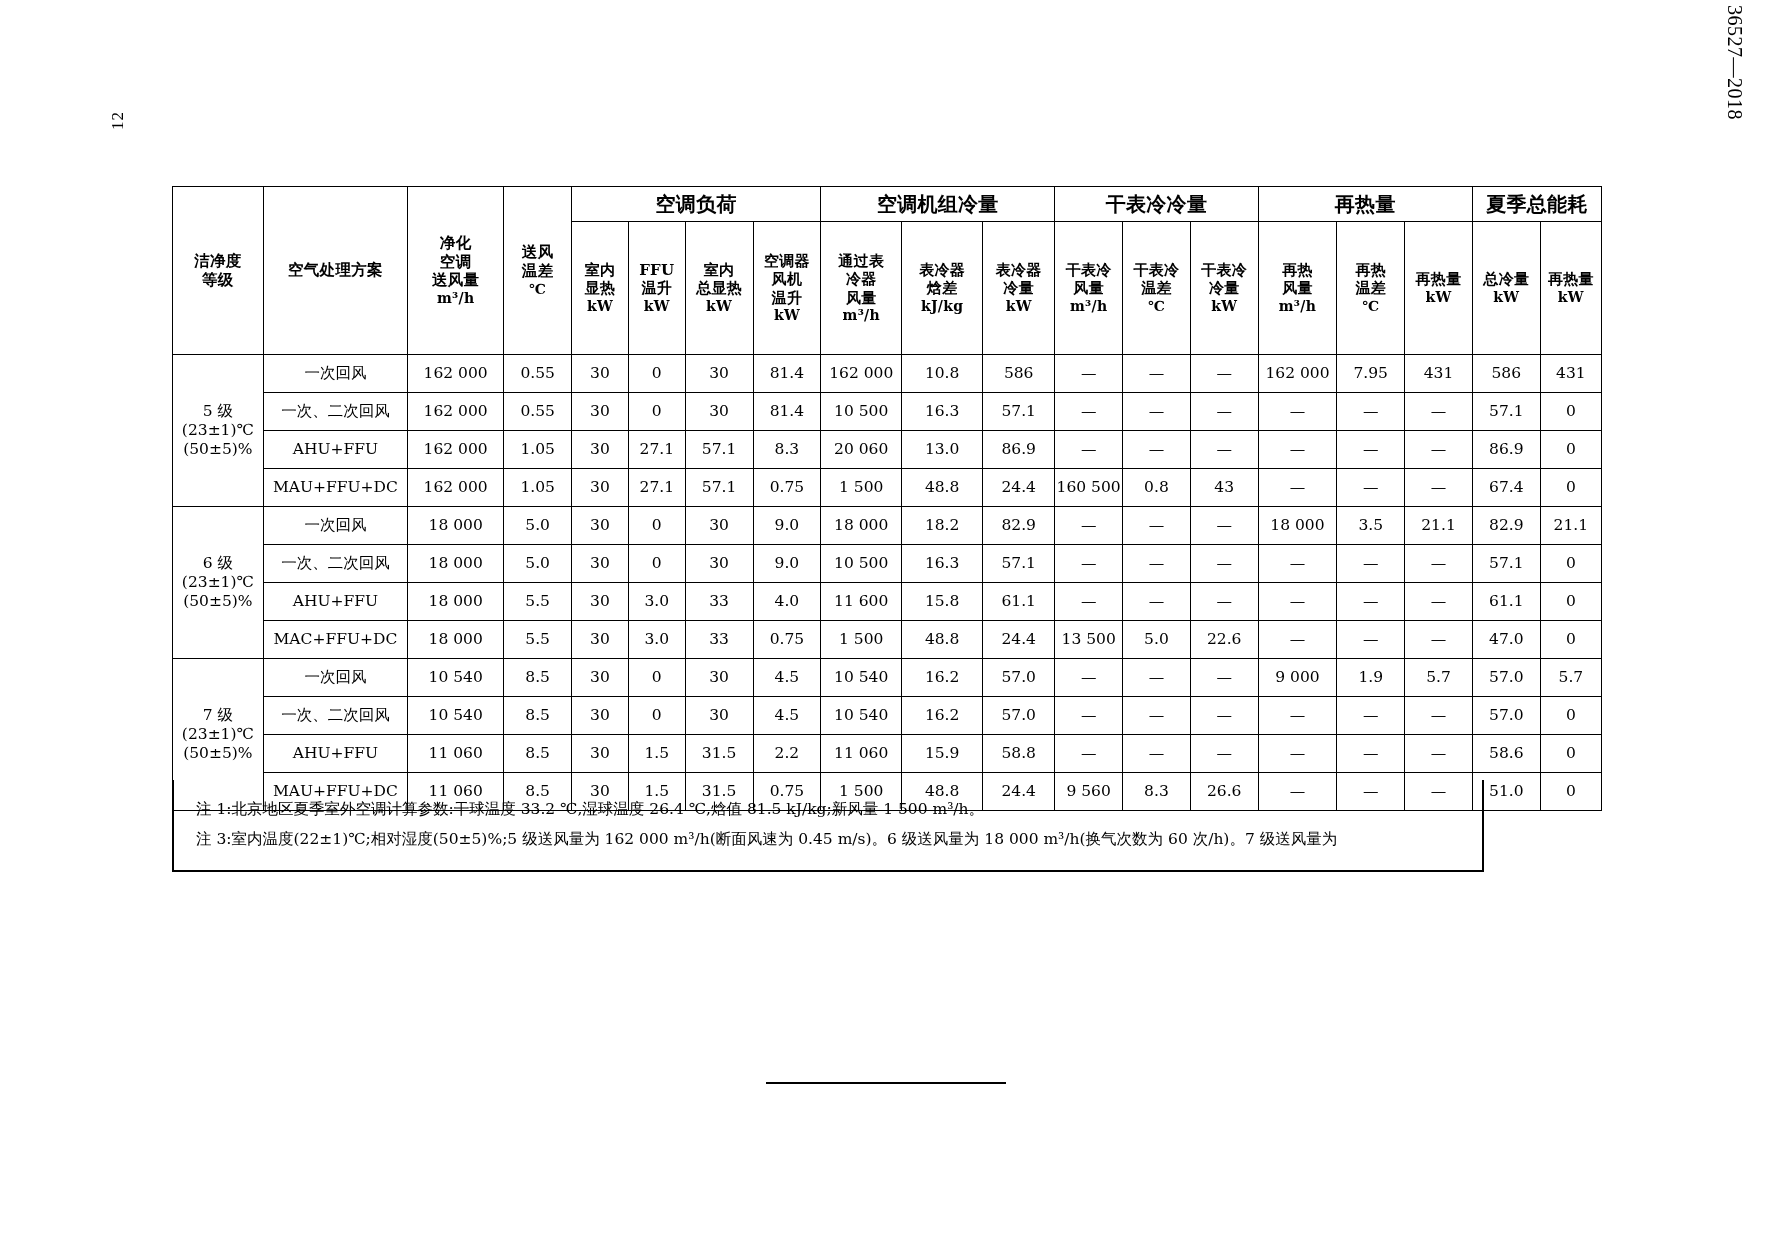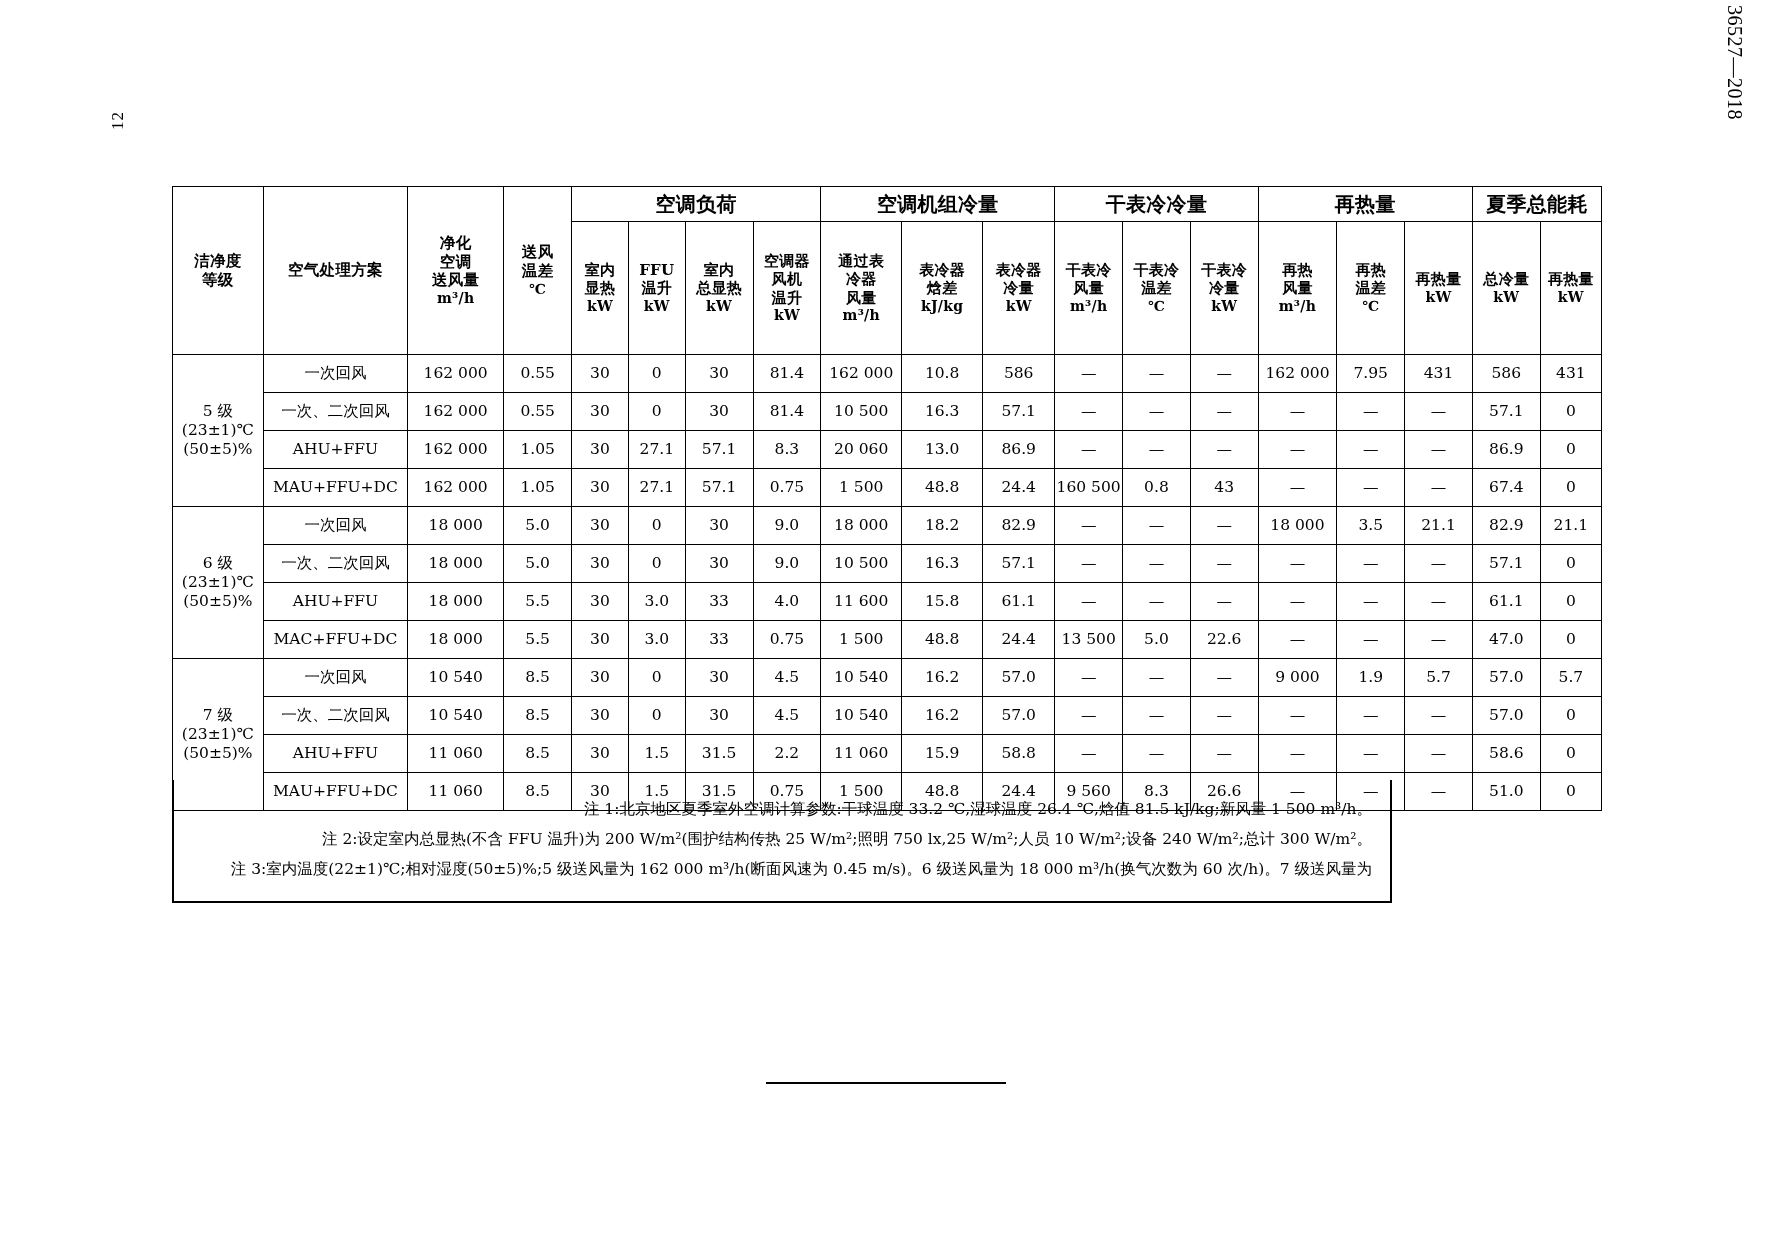--- a/index.html
+++ b/index.html
@@ -95,29 +95,28 @@
   }
   td.num { font-size: 15.5px; }
   tbody tr { height: 38px; }
   .thick-top > td, .thick-top > th { border-top-width: 2.2px; margin-left: 24px; }
   .outer-l { border-left-width: 2.2px; }
   .outer-r { border-right-width: 2.2px; }
   .notes {
     position: absolute;
     left: 172px;
     top: 780px;
-    width: 1220px;
+    width: 1312px;
     box-sizing: border-box;
     border: 2.2px solid #000;
     border-top: 0;
     padding: 14px 18px 16px 22px;
     font-size: 15.5px;
     line-height: 1.95;
     font-family: "DejaVu Serif", "Liberation Serif", serif;
-    text-align: right;
   }
   .notes .note { display: block; text-indent: 0; }
   .notes .note .cont { display: block; padding-left: 58px; }
   .footer-rule {
     position: absolute;
     left: 766px;
     top: 1082px;
     width: 240px;
     border-top: 2px solid #000;
   }
@@ -554,22 +553,19 @@
         </tr>
       </tbody>
     </table>
   </div>
 
   <div class="notes">
     <div class="note">
       <span>注 1:</span><span>北京地区夏季室外空调计算参数:干球温度 33.2 ℃,湿球温度 26.4 ℃,焓值 81.5 kJ/kg;新风量 1 500 m³/h。</span>
     </div>
     <div class="note">
-      <span>注 2:</span><span>设定室内总显热(不含 FFU 温升)为 200 W/m²(围护结构传热 25 W/m²;照明 750 lx,25 W/m²;人员 10 W/m²;设备 240 W/m²;总计 300 W/m²。</span>
-    </div>
-    <div class="note">
       <span>注 3:</span><span>室内温度(22±1)℃;相对湿度(50±5)%;5 级送风量为 162 000 m³/h(断面风速为 0.45 m/s)。6 级送风量为 18 000 m³/h(换气次数为 60 次/h)。7 级送风量为</span>
     </div>
   </div>
 
   <div class="footer-rule"></div>
 
 </div>
 
 </body></html>

